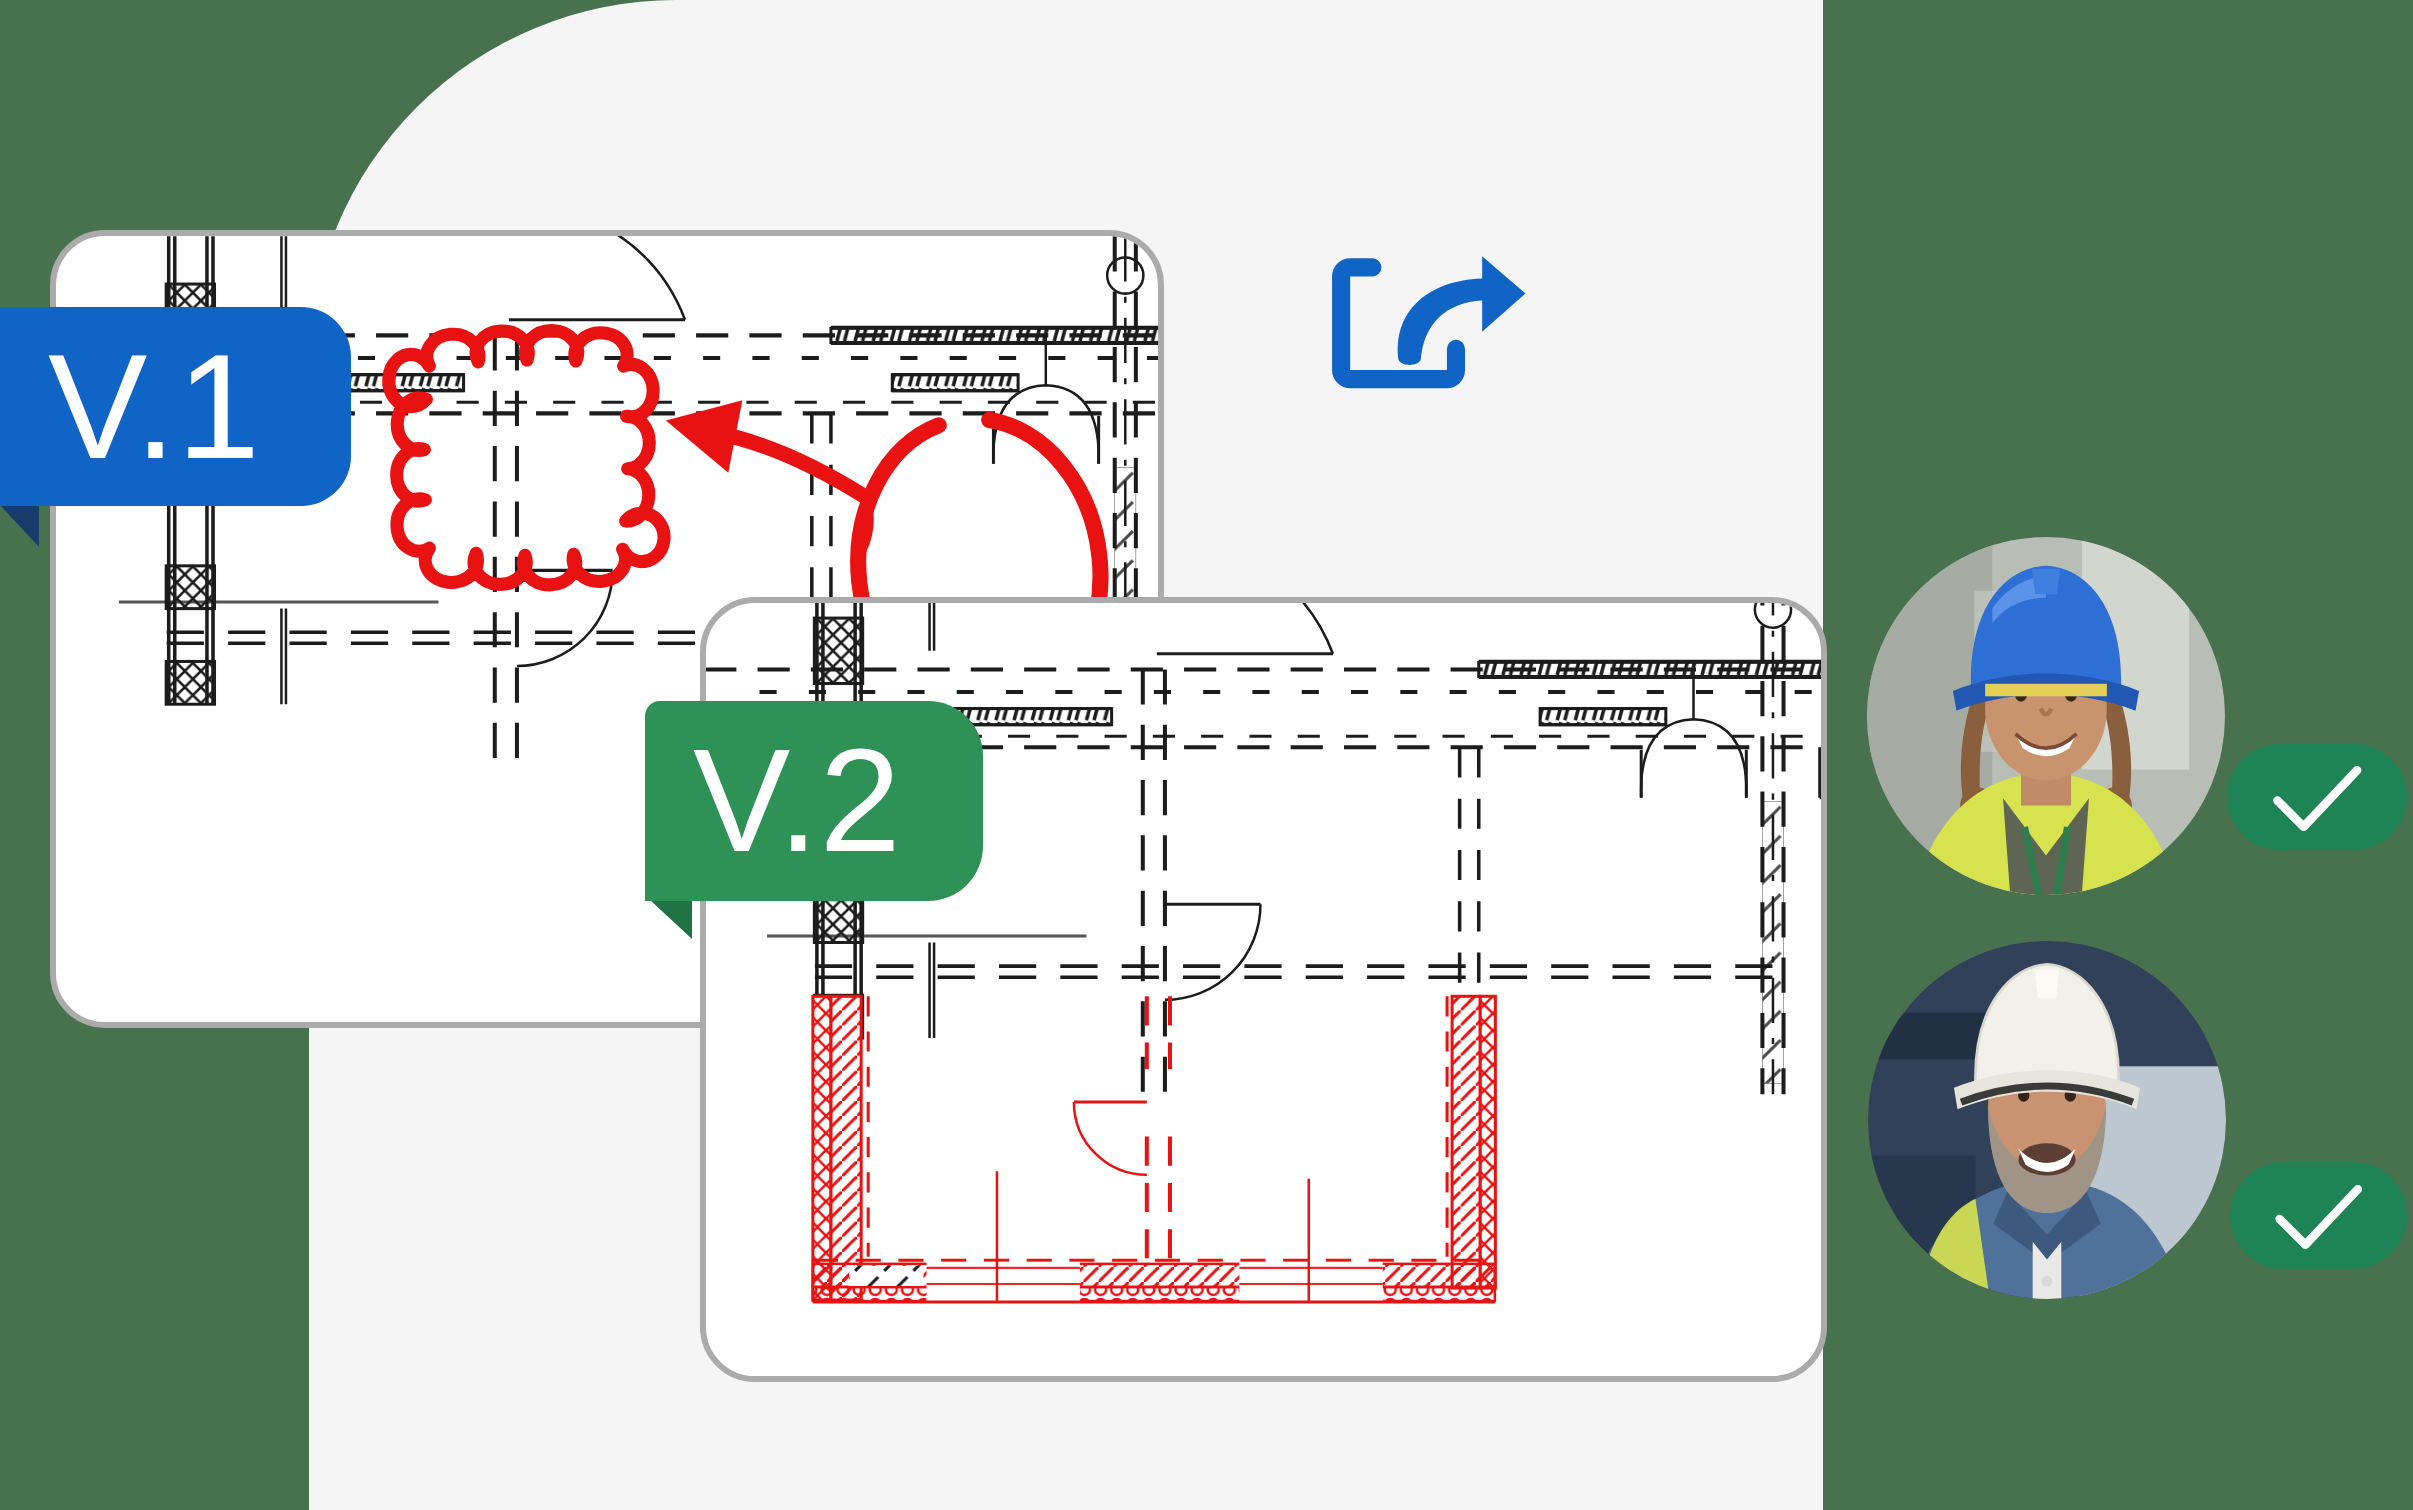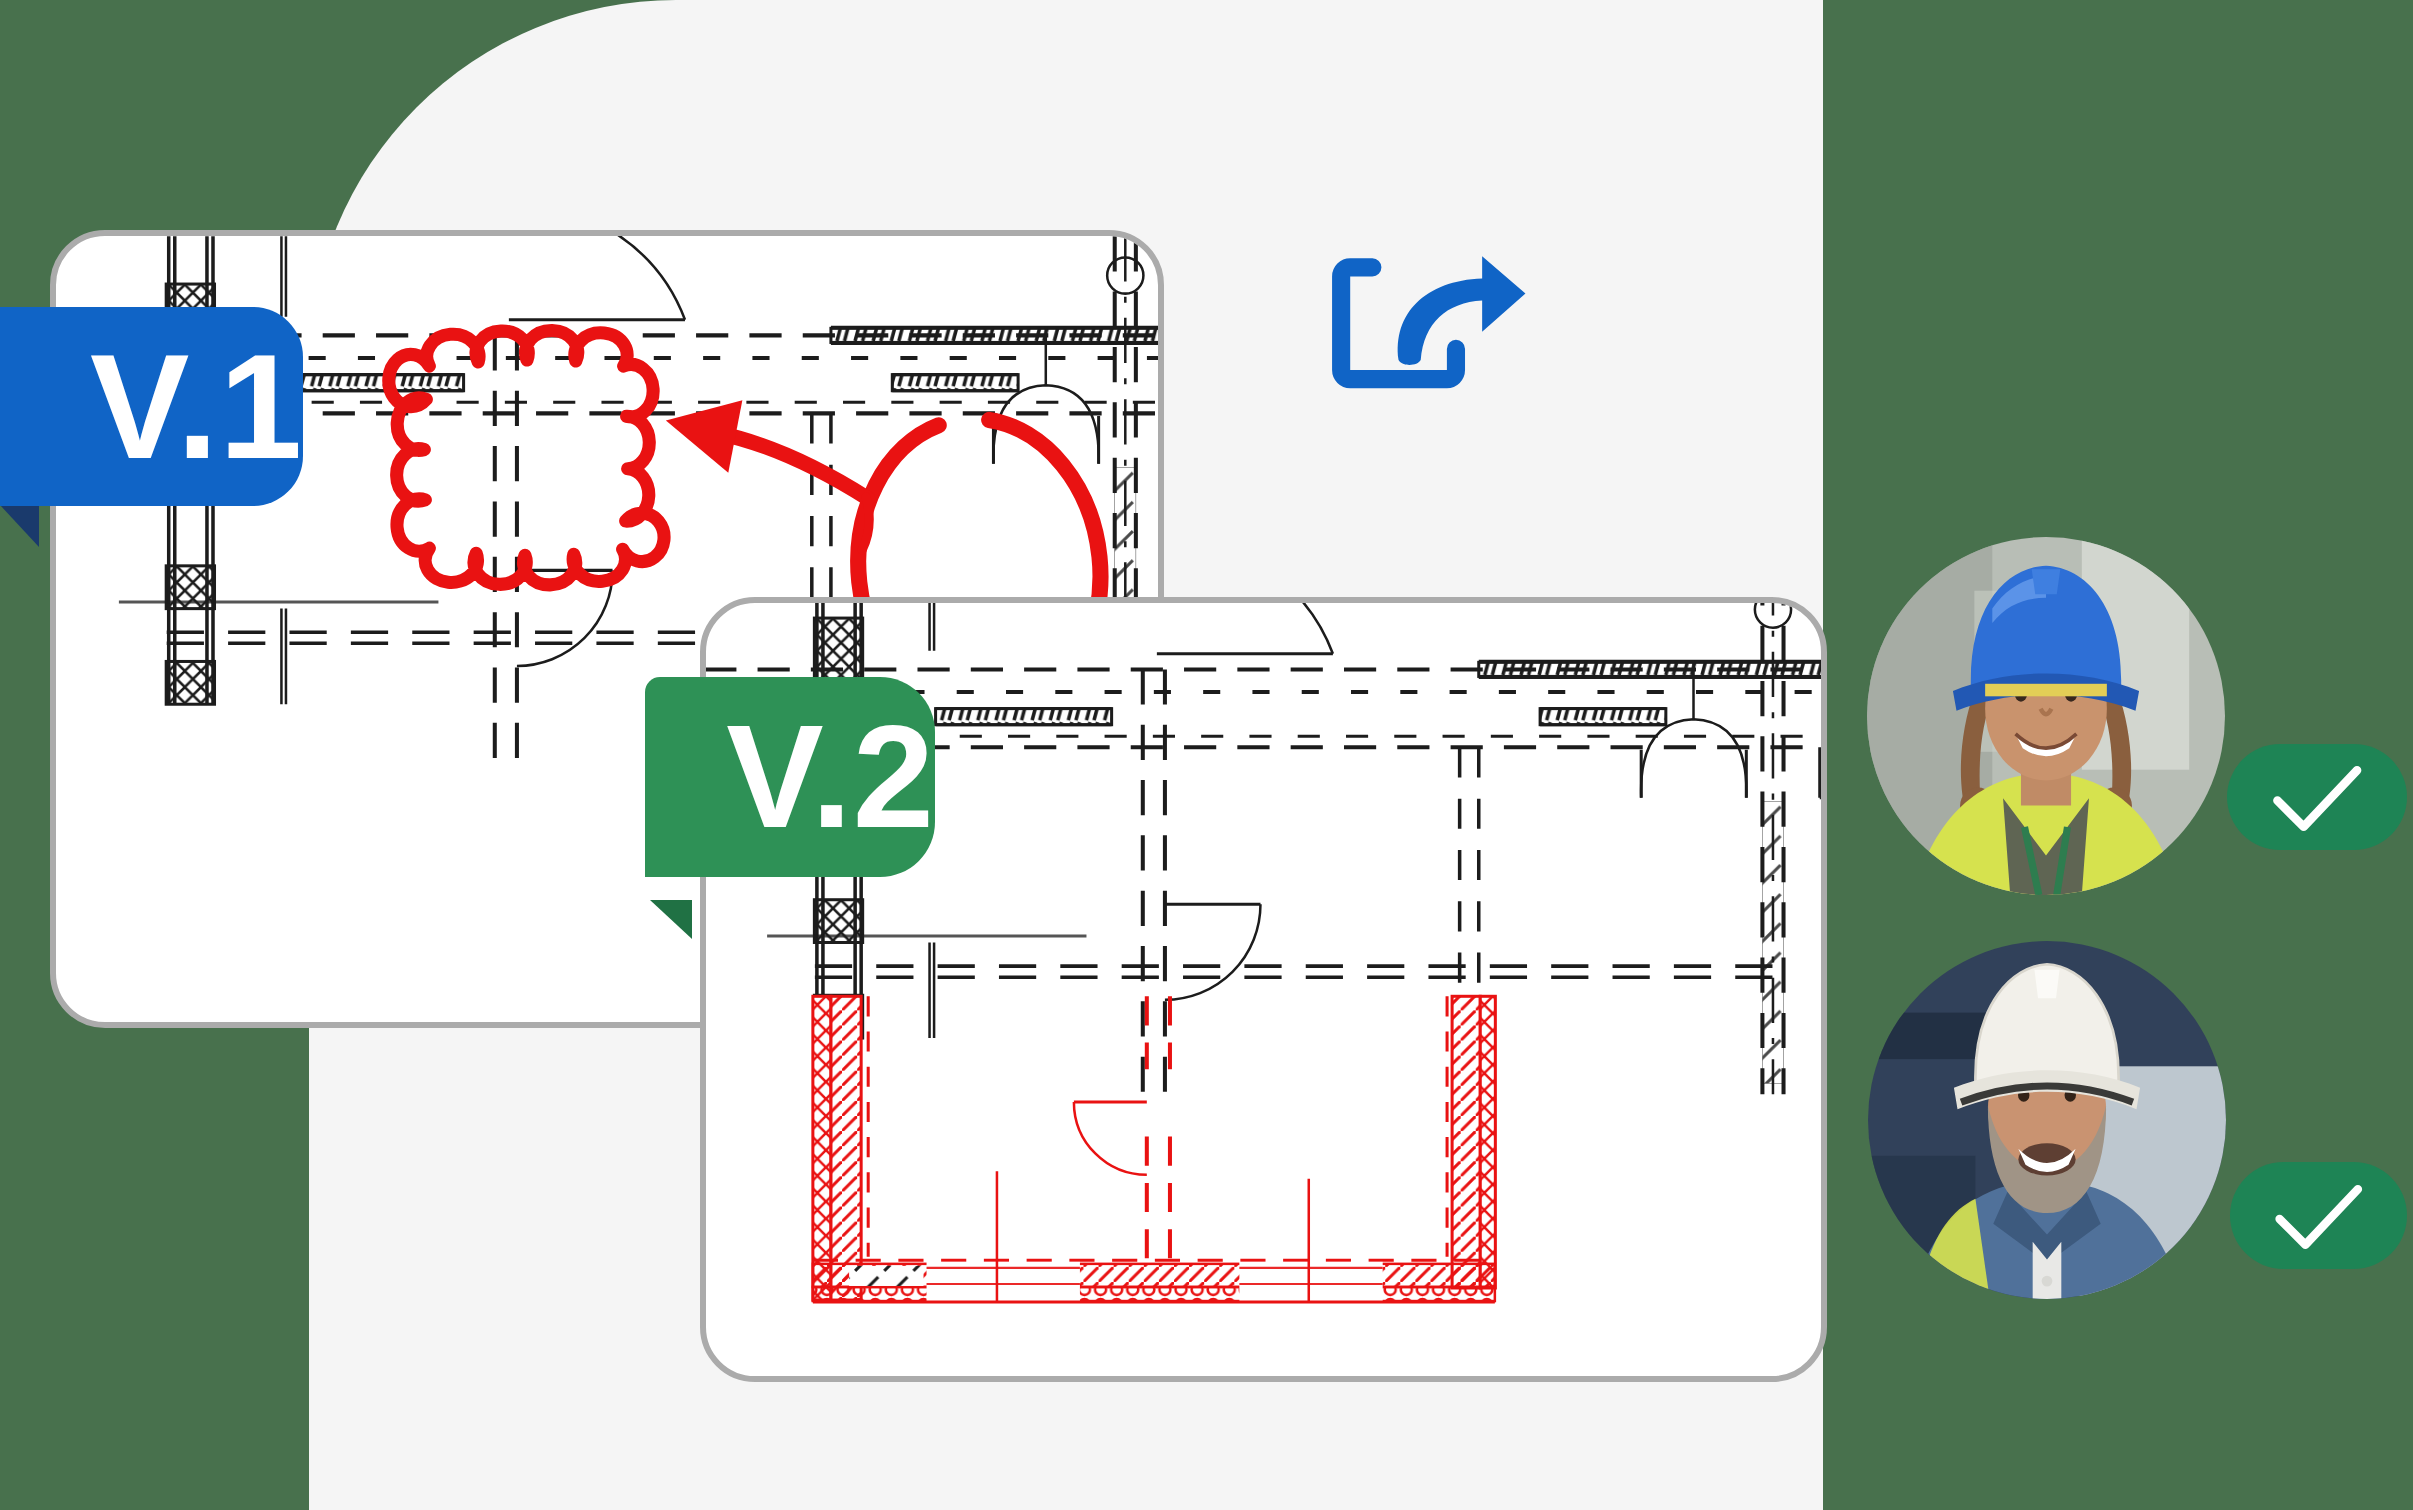--- a/index.html
+++ b/index.html
@@ -10,25 +10,25 @@
   html,body{margin:0;padding:0;}
   .stage{position:relative;width:2413px;height:1510px;overflow:hidden;
          background:var(--bgGreen);font-family:"Liberation Sans",sans-serif;}
   .gray-panel{position:absolute;left:309px;top:0;width:1514px;height:1510px;
               background:var(--panelGray);border-radius:367px 0 0 0;}
   .card{position:absolute;background:var(--cardWhite);border:6px solid var(--cardBorder);
         border-radius:55px;overflow:hidden;box-sizing:border-box;}
   .card-v1{left:50px;top:230px;width:1114px;height:798px;}
   .card-v2{left:700px;top:597px;width:1127px;height:785px;}
   .card svg{position:absolute;left:0;top:0;}
-  .badge{position:absolute;display:flex;align-items:center;justify-content:flex-end;
-         color:#fff;font-weight:bold;letter-spacing:1px;}
+  .badge{position:absolute;display:flex;align-items:center;justify-content:flex-start;
+         color:#fff;font-weight:normal;letter-spacing:1px;padding-left:48px;}
   .badge-v1{left:0;top:307px;width:303px;height:199px;background:var(--blue);
             border-radius:0 50px 50px 0;font-size:149px;}
-  .badge-v2{left:645px;top:677px;width:290px;height:200px;background:var(--green);
+  .badge-v2{left:645px;top:701px;width:290px;height:200px;background:var(--green);
             border-radius:15px 55px 55px 0;font-size:146px;}
   .fold{position:absolute;}
   .fold-v1{left:0;top:505px;width:39px;height:42px;background:var(--blueDark);
            clip-path:polygon(0 0,100% 0,100% 100%);}
   .fold-v2{left:650px;top:900px;width:42px;height:39px;background:var(--greenDark);
            clip-path:polygon(0 0,100% 0,100% 100%);}
   .share{position:absolute;left:1322px;top:243px;width:209px;height:159px;cursor:pointer;}
   .avatar{position:absolute;width:358px;height:358px;border-radius:50%;overflow:hidden;}
   .avatar-1{left:1867px;top:537px;}
   .avatar-2{left:1868px;top:941px;}

